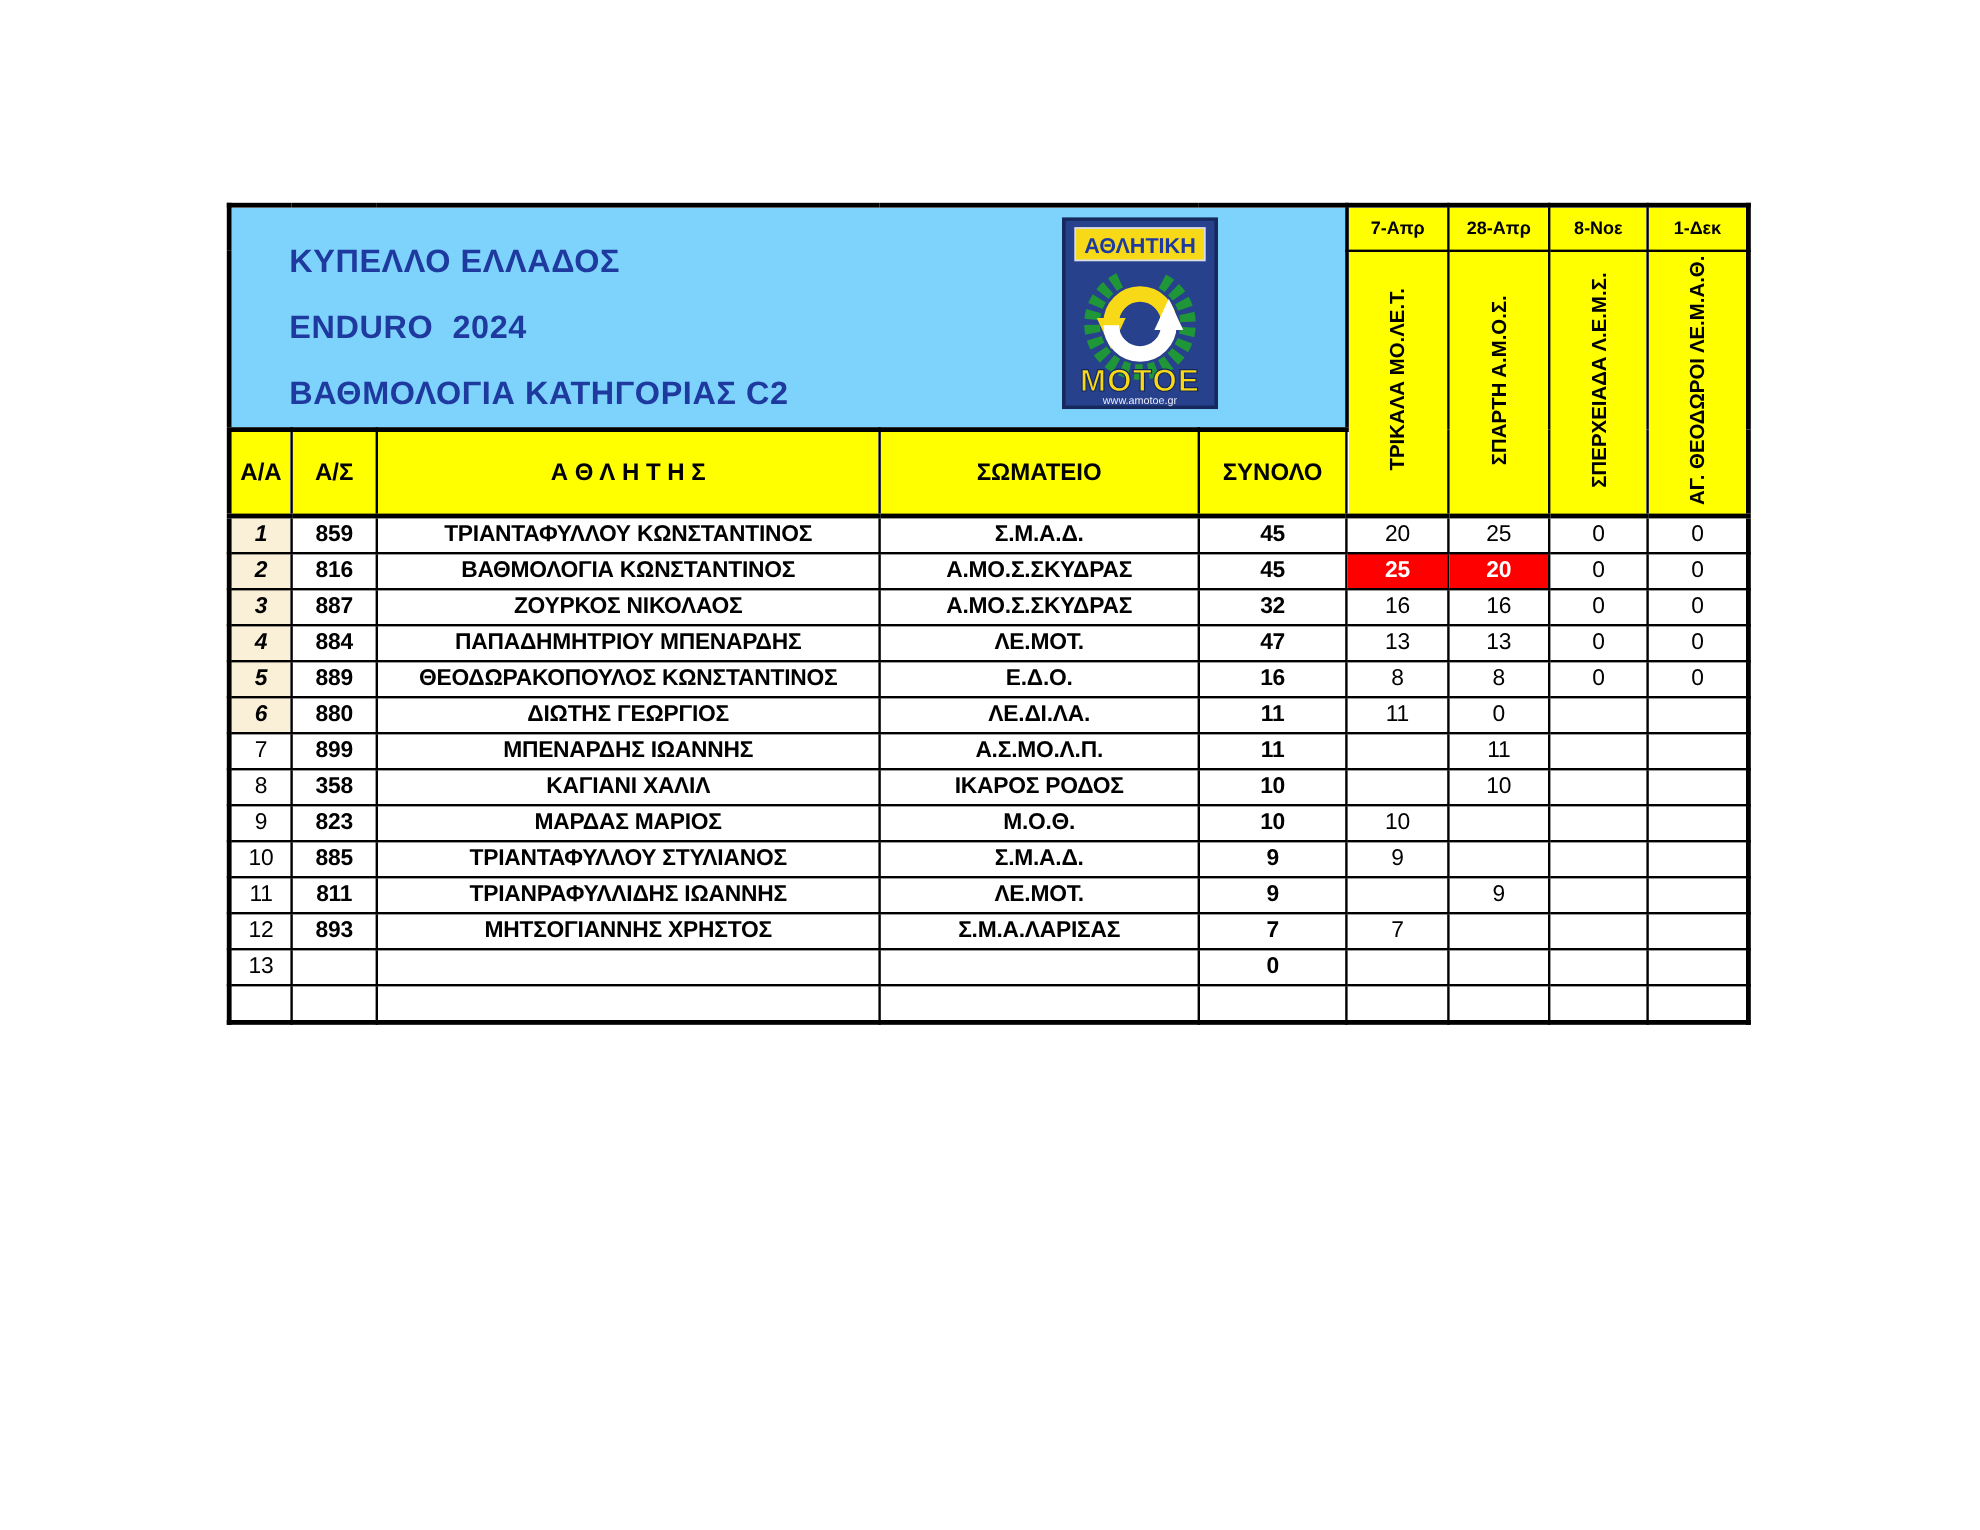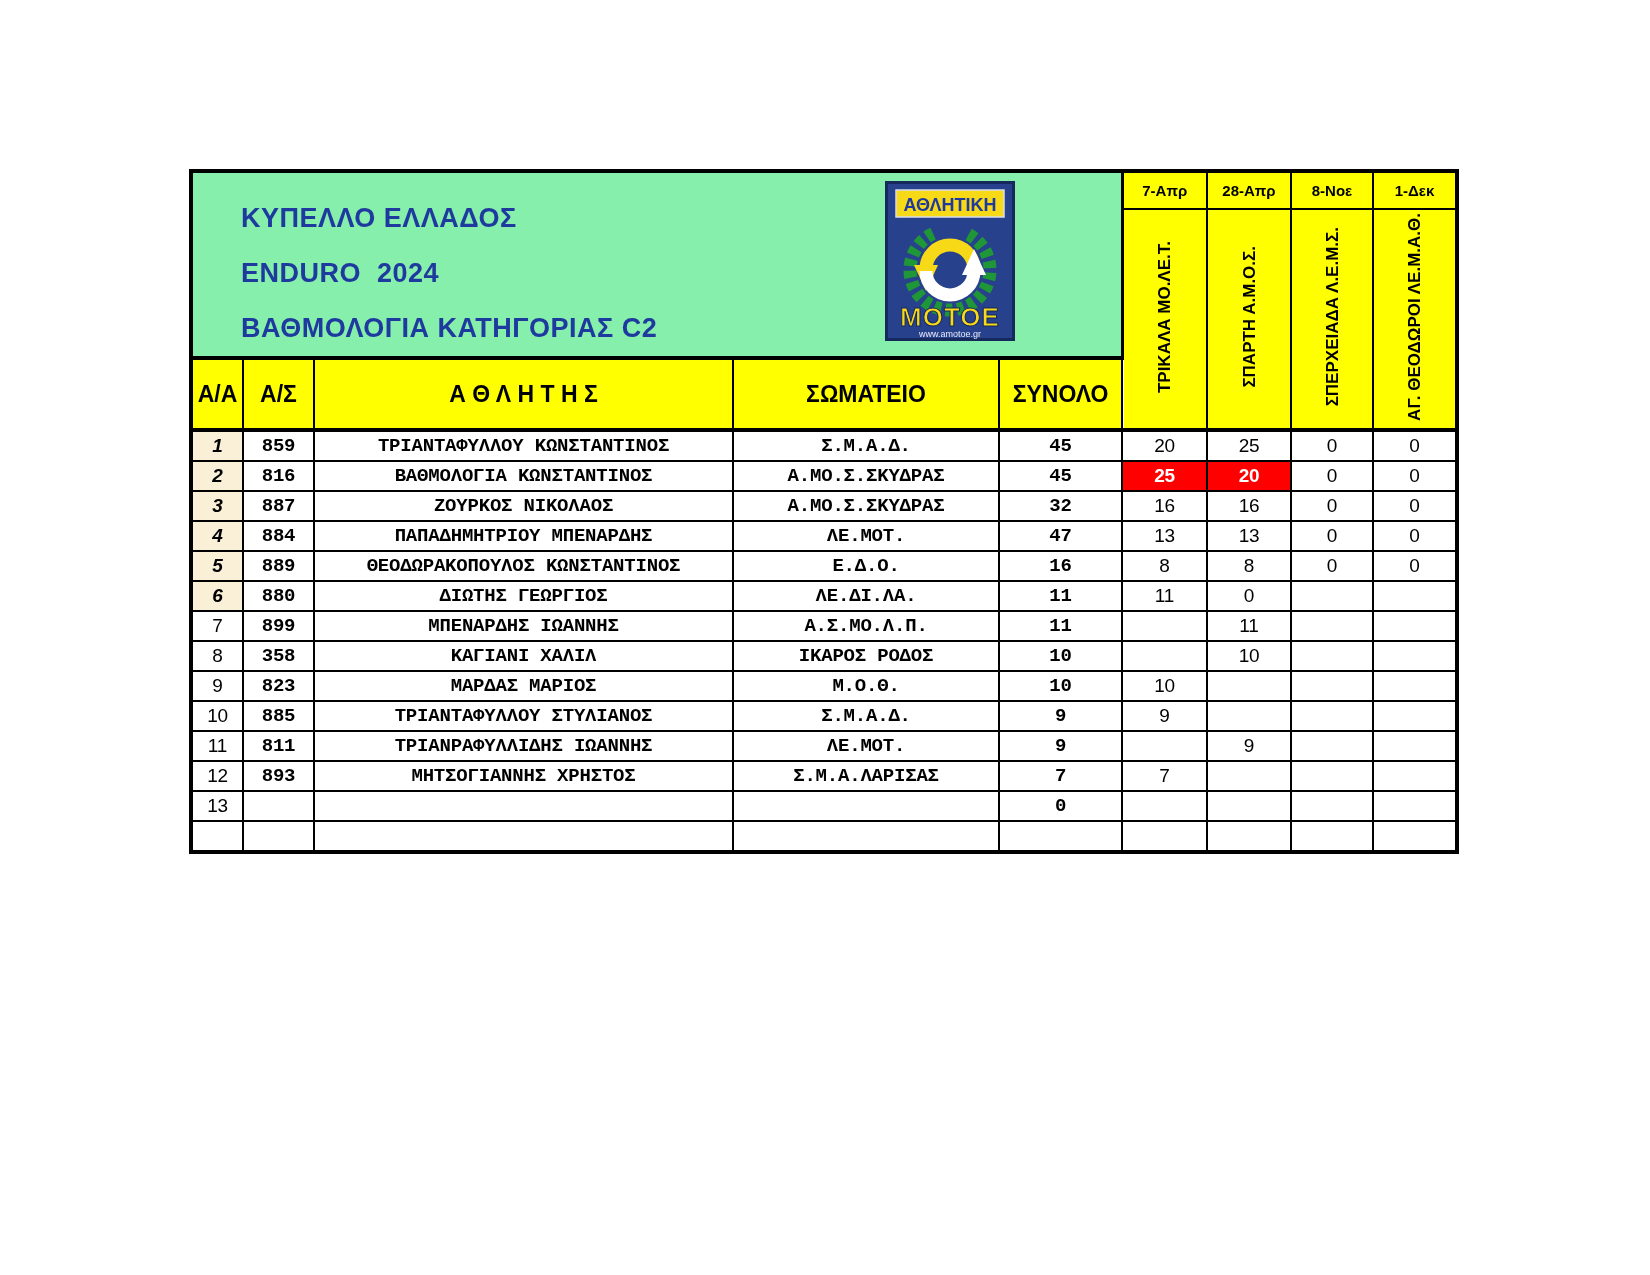--- a/index.html
+++ b/index.html
@@ -3,36 +3,36 @@
 <meta charset="utf-8">
 <style>
   html,body{margin:0;padding:0;background:#ffffff;}
   .page{position:relative;width:1650px;height:1275px;background:#fff;overflow:hidden;
         font-family:"Liberation Sans",sans-serif;}
   table.standings{position:absolute;left:189px;top:169px;border-collapse:collapse;
         table-layout:fixed;border:4px solid #000;}
   td{border:2px solid #000;padding:0;margin:0;text-align:center;vertical-align:middle;
      overflow:hidden;color:#000;}
   
-  td.title-block{background:#86efac;border-bottom:4px solid #000;border-right:3px solid #000;
+  td.title-block{background:#7dd3fc;border-bottom:4px solid #000;border-right:3px solid #000;
      vertical-align:top;text-align:left;position:relative;}
   .title-lines{padding:18px 0 0 48px;}
   .title-line{display:block;height:55px;line-height:55px;font-size:27px;font-weight:bold;
      color:var(--accent-blue,#1f3a9e);white-space:pre;letter-spacing:0.5px;}
   td.date-cell{background:var(--header-yellow,#ffff00);font-size:15px;font-weight:bold;}
   td.venue-cell{background:var(--header-yellow,#ffff00);border-bottom:4px solid #000;}
   .vtext{display:inline-block;writing-mode:vertical-rl;transform:rotate(180deg);
      font-size:17px;line-height:21px;font-weight:bold;max-height:212px;white-space:normal;}
-  tr.labels td{background:var(--header-yellow,#ffff00);font-size:23px;font-weight:bold;
+  tr.labels td{background:var(--header-yellow,#ffff00);font-size:20px;font-weight:bold;
      border-bottom:4px solid #000;}
   
   tr.data td{font-size:19px;height:28px;letter-spacing:-0.2px;}
   td.c-rank{font-weight:normal;}
   td.c-rank.cream{background:var(--rank-cream,#faf0d8);font-weight:bold;font-style:italic;}
-  td.bold{font-weight:bold;font-family:Liberation Mono, monospace;}
+  td.bold{font-weight:bold;}
   td.red{background:var(--highlight-red,#ff0000);color:#ffffff;font-weight:bold;}
   
   svg.logo{position:absolute;left:692px;top:8px;width:130px;height:160px;}
 </style>
 </head>
 <body>
 
 <div class="page">
   <table class="standings">
     <colgroup>

